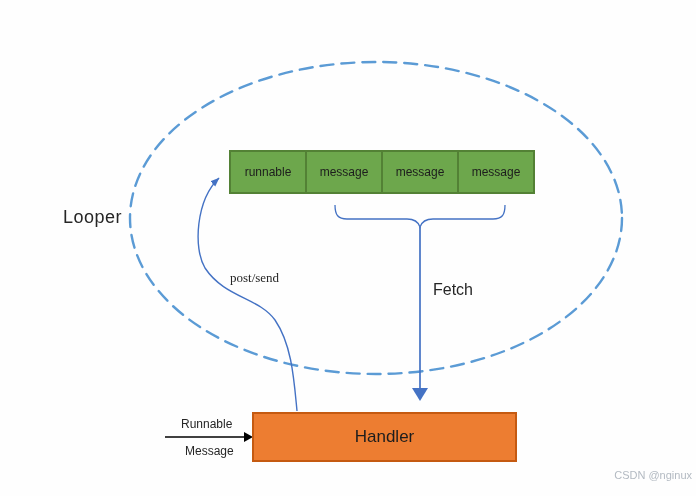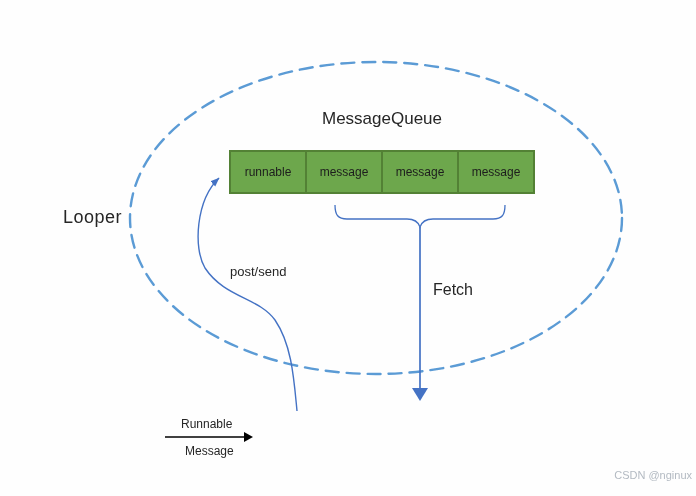--- a/index.html
+++ b/index.html
@@ -43,21 +43,21 @@
     background: #6DA74C;
     border: 2px solid #538135;
     margin-left: -2px;
     display: flex;
     align-items: center;
     justify-content: center;
     font-size: 12px;
     color: #1d1d1d;
   }
   .qcell:first-child { margin-left: 0; }
-  .post-send-label { left: 230px; top: 264px; font-size: 13px; }
+  .post-send-label { left: 230px; top: 270px; font-size: 13px; font-family: Liberation Serif, serif; }
   .fetch-label     { left: 433px; top: 281px; font-size: 16px; }
   .runnable-label  { left: 181px; top: 417px; font-size: 12px; }
   .message-label   { left: 185px; top: 444px; font-size: 12px; }
   .handler {
     position: absolute;
     left: 252px; top: 412px;
     width: 265px; height: 50px;
     background: #ED7D31;
     border: 2px solid #C55A11;
     display: flex;
@@ -93,29 +93,31 @@
 
     <line x1="420" y1="227" x2="420" y2="388" stroke="#4472C4" stroke-width="1.7"></line>
     <polygon points="412,388 428,388 420,401" fill="#4472C4"></polygon>
 
     <line x1="165" y1="437" x2="244" y2="437" stroke="#000000" stroke-width="1.4"></line>
     <polygon points="244,432 244,442 253,437" fill="#000000"></polygon>
   </svg>
 
   <div class="label looper-label">Looper</div>
 
-  <div class="label mq-title">MessageQueue</div>
 
   <div class="queue">
     <div class="qcell">runnable</div>
     <div class="qcell">message</div>
     <div class="qcell">message</div>
     <div class="qcell">message</div>
   </div>
 
   <div class="label post-send-label">post/send</div>
   <div class="label fetch-label">Fetch</div>
   <div class="label runnable-label">Runnable</div>
   <div class="label message-label">Message</div>
 
+  <div class="handler">
+    <span>Handler</span>
+  </div>
 
   <div class="watermark">CSDN @nginux</div>
 </div>
 
 </body></html>

